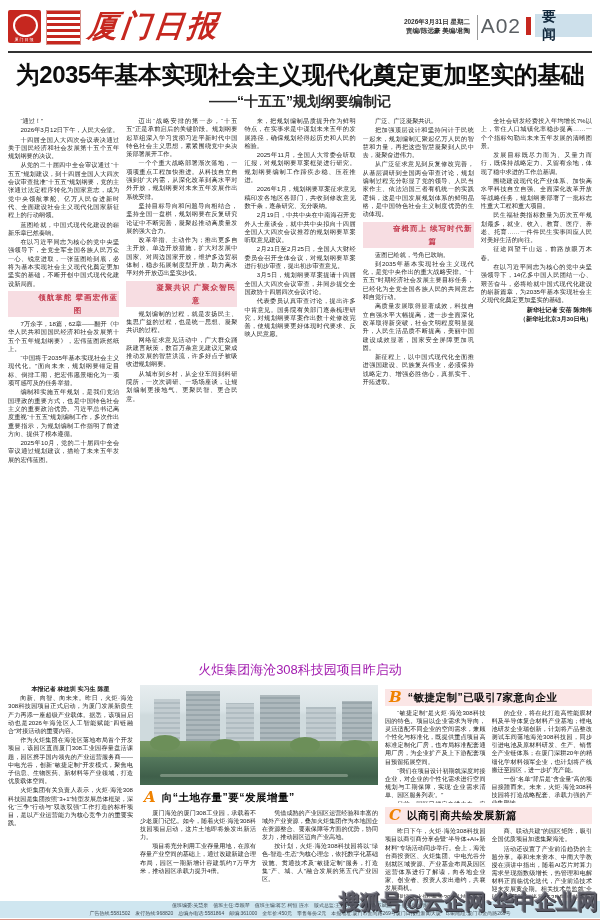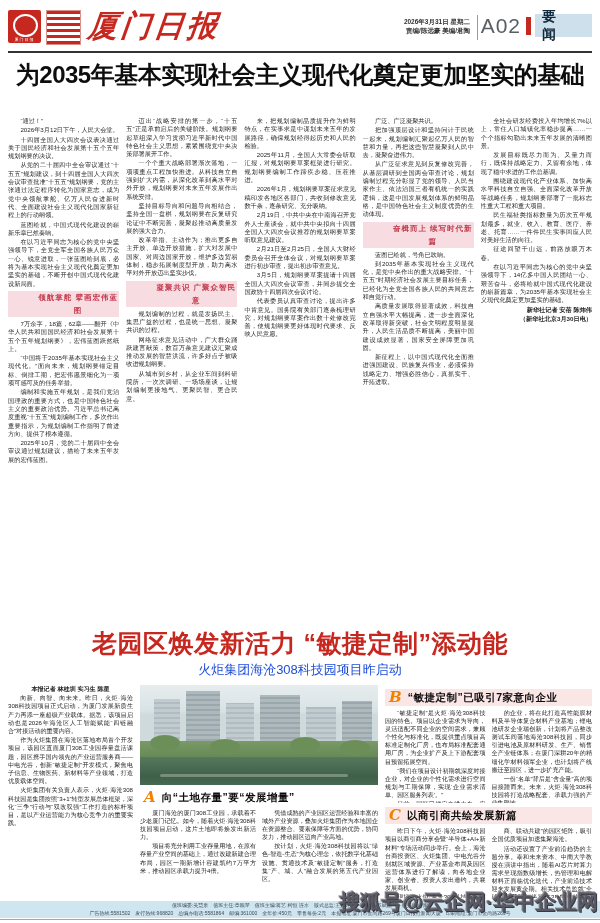--- a/index.html
+++ b/index.html
@@ -35,21 +35,21 @@
   .maincols{position:absolute;top:117px;left:8px;right:8px;height:504px;display:flex;gap:7px;overflow:hidden;}
   .col{flex:1;font-size:6.2px;line-height:8.3px;text-align:justify;color:#1f1f1f;overflow:hidden;}
   .col p{margin:0 0 1px;text-indent:2em;}
   .col .sub{background:#f7dde2;color:#c33b4e;text-align:center;font-weight:bold;font-size:7.5px;
       line-height:13px;margin:3px 0;text-indent:0;letter-spacing:1px;padding-left:29px;}
   .col .sig{text-align:right;font-weight:bold;text-indent:0;}
 
   
   .h2{position:absolute;top:627px;left:8px;right:8px;text-align:center;color:#c6271f;
       font-size:25px;font-weight:900;letter-spacing:0.5px;white-space:nowrap;}
-  .h2sub{position:absolute;top:661px;left:8px;right:8px;text-align:center;font-size:13px;color:#1d4ed8;}
+  .h2sub{position:absolute;top:661px;left:8px;right:8px;text-align:center;font-size:13px;color:#a21caf;}
   .bottomwrap{position:absolute;top:685px;left:8px;right:8px;height:213px;display:flex;gap:7px;overflow:hidden;}
   .bleft{width:125px;flex:none;font-size:6.1px;line-height:8.2px;text-align:justify;overflow:hidden;}
   .bleft p{margin:0 0 1px;text-indent:2em;}
   .byline{text-align:center;font-weight:bold;text-indent:0 !important;}
   .bmid{width:238px;flex:none;display:flex;flex-direction:column;}
   .bright{flex:1;display:flex;flex-direction:column;overflow:hidden;}
 
   .photo{position:relative;height:100px;overflow:hidden;background:linear-gradient(#e7edef 0%,#d8e2e5 26%,#cfdadd 30%);}
   .photo .bld{position:absolute;background:repeating-linear-gradient(0deg,#aeb9bd 0 3px,#9aa7ac 3px 5px);}
   .photo .bld.light{background:repeating-linear-gradient(0deg,#c2ccd0 0 3px,#b0bcc1 3px 5px);}
@@ -95,20 +95,21 @@
       <div>责编/陈远豪 美编/君陶</div>
     </div>
     <div class="hdiv"></div>
     <div class="pageno">A02</div>
     <div class="redbar"></div>
     <div class="ywbox">要 闻</div>
   </div>
   <div class="toprule"></div>
 
   <div class="h1">为2035年基本实现社会主义现代化奠定更加坚实的基础</div>
+  <div class="h1sub">——“十五五”规划纲要编制记</div>
   <div class="maincols" id="main-cols">
       <div class="col">
         <p>“通过！”</p>
         <p>2026年3月12日下午，人民大会堂。</p>
         <p>十四届全国人大四次会议表决通过关于国民经济和社会发展第十五个五年规划纲要的决议。</p>
         <p>从党的二十届四中全会审议通过“十五五”规划建议，到十四届全国人大四次会议审查批准“十五五”规划纲要，党的主张通过法定程序转化为国家意志，成为党中央领航掌舵、亿万人民奋进新时代、全面建设社会主义现代化国家新征程上的行动纲领。</p>
         <p>蓝图绘就，中国式现代化建设的崭新乐章已然奏响。</p>
         <p>在以习近平同志为核心的党中央坚强领导下，全党全军全国各族人民万众一心、锐意进取，一张蓝图绘到底，必将为基本实现社会主义现代化奠定更加坚实的基础，不断开创中国式现代化建设新局面。</p>
         <p class="sub">领航掌舵 擘画宏伟蓝图</p>
         <p>7万余字，18篇，62章——翻开《中华人民共和国国民经济和社会发展第十五个五年规划纲要》，宏伟蓝图跃然纸上。</p>
@@ -150,21 +151,20 @@
         <p>发展目标既尽力而为、又量力而行，既保持战略定力、又留有余地，体现了稳中求进的工作总基调。</p>
         <p>围绕建设现代化产业体系、加快高水平科技自立自强、全面深化改革开放等战略任务，规划纲要部署了一批标志性重大工程和重大项目。</p>
         <p>民生福祉类指标数量为历次五年规划最多，就业、收入、教育、医疗、养老、托育……一件件民生实事回应人民对美好生活的向往。</p>
         <p>征途回望千山远，前路放眼万木春。</p>
         <p>在以习近平同志为核心的党中央坚强领导下，14亿多中国人民团结一心、艰苦奋斗，必将绘就中国式现代化建设的崭新篇章，为2035年基本实现社会主义现代化奠定更加坚实的基础。</p>
         <p class="sig">新华社记者 安蓓 陈炜伟</p>
         <p class="sig">（新华社北京3月30日电）</p>
       </div>
     </div>
 
-  <div class="h2">老园区焕发新活力 “敏捷定制”添动能</div>
   <div class="h2sub">火炬集团海沧308科技园项目昨启动</div>
 
   <div class="bottomwrap">
     <div class="bleft" id="bleft">
         <p class="byline">本报记者 林桂圳 实习生 陈星</p>
         <p>向新、向智、向未来。昨日，火炬·海沧308科技园项目正式启动，为厦门发展新质生产力再添一座超级产业载体。据悉，该项目启动也是2026年海沧区人工智能赋能“四链融合”对接活动的重要内容。</p>
         <p>作为火炬集团在海沧区落地布局首个开发项目，该园区直面厦门308工业园存量盘活课题，园区携手国内领先的产业运营服务商——中电光谷，创新“敏捷定制”开发模式，聚焦电子信息、生物医药、新材料等产业领域，打造优质载体空间。</p>
         <p>火炬集团有关负责人表示，火炬·海沧308科技园是集团按照“3+1”转型发展总体框架，深化“三争”行动与“双改双强”工作打造的标杆项目，是以产业运营能力为核心竞争力的重要实践。</p>
       </div>
 

